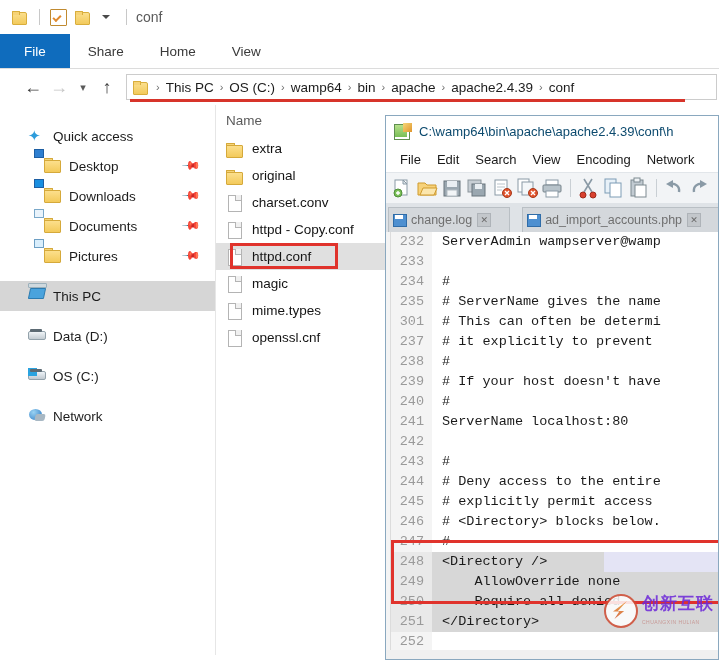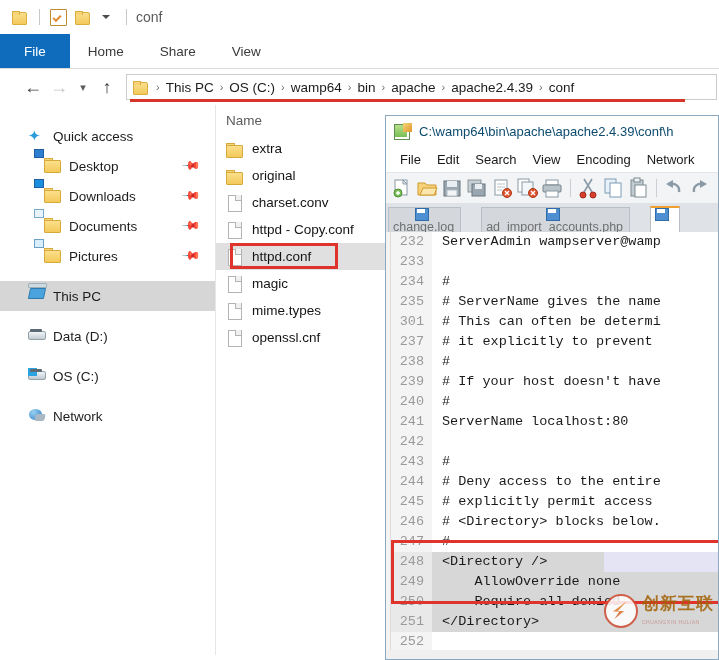--- a/index.html
+++ b/index.html
@@ -99,22 +99,22 @@
   .npp-ico .pad{position:absolute;left:0;top:1px;width:14px;height:14px;background:#ffffff;border:1px solid #5f8f4f;}
   .npp-ico .grn{position:absolute;left:1px;top:2px;width:12px;height:12px;background:linear-gradient(#b7e08b,#79bf56);}
   .npp-ico .pen{position:absolute;right:0;top:0;width:9px;height:9px;background:linear-gradient(135deg,#f6d77a,#e0952c);transform:rotate(0deg);}
   .npp-titletext{font-size:13px;color:#0c4a6e;white-space:nowrap;overflow:hidden;}
   .npp-menu{height:26px;display:flex;align-items:center;background:#ffffff;padding-left:6px;}
   .mitem{padding:0 8px;font-size:13px;color:#1a1a1a;white-space:nowrap;}
   .npp-tb{height:30px;display:flex;align-items:center;background:#f2f4f6;border-top:1px solid #e2e6ea;border-bottom:1px solid #dfe3e7;padding-left:4px;}
   .tbi{width:24px;height:24px;margin-right:1px;position:relative;}
   .tbsep{width:1px;height:18px;background:#c9cfd4;margin:0 5px;}
   .npp-tabs{height:28px;display:flex;align-items:flex-end;background:#dfe3e7;padding-left:2px;}
-  .ntab{height:24px;display:flex;align-items:center;padding:0 6px 0 4px;margin-right:20px;
-        background:#d4d8dc;border:1px solid #b9bfc4;border-bottom:none;font-size:12.5px;color:#6f6f6f;white-space:nowrap;flex-direction:column;}
+  .ntab{height:24px;display:flex;align-items:center;padding:0 18px 0 4px;margin-right:12px;
+        background:#d4d8dc;border:1px solid #b9bfc4;border-bottom:none;font-size:12.5px;color:#6f6f6f;white-space:nowrap;}
   .ntab.active{background:#ffffff;color:#1a1a1a;border-top:2px solid #f0a030;}
   .ntab-ico{width:13px;height:12px;margin-right:5px;position:relative;flex:0 0 auto;}
   .ntab-ico:before{content:"";position:absolute;left:0;top:0;width:12px;height:11px;background:#4d8fd0;border:1px solid #2f6ca8;}
   .ntab-ico:after{content:"";position:absolute;left:2px;top:1px;width:8px;height:4px;background:#ffffff;}
   .ntab-x{margin-left:5px;width:12px;height:12px;background:#c3c7cb;color:#6a6a6a;font-size:9px;
           display:flex;align-items:center;justify-content:center;border:1px solid #aeb3b8;}
   .npp-editor{position:relative;background:#ffffff;height:418px;overflow:hidden;}
   .codeline{display:flex;height:20px;align-items:center;font-family:"Liberation Mono", monospace;font-size:13.5px;}
   .lnum{width:46px;text-align:right;padding-right:8px;color:#9a9a9a;background:#f4f4f4;
         height:20px;line-height:20px;box-sizing:border-box;flex:0 0 auto;}
@@ -123,21 +123,21 @@
   .codeline.hl .lnum{background:#e9e9e9;}
   .codeline.hl1 .ctext{background:linear-gradient(to right,#d7d7d7 0,#d7d7d7 60%,#e4e4f5 60%,#e4e4f5 100%);}
   .fold-gutter{position:absolute;left:0;top:0;width:4px;height:100%;background:#f4f4f4;border-right:1px solid #dcdcdc;}
   .hl-code{position:absolute;left:5px;top:308px;width:329px;height:64px;border:3px solid #e0332c;
      border-right:none;box-sizing:border-box;pointer-events:none;}
   .watermark{position:absolute;right:4px;bottom:22px;display:flex;align-items:center;opacity:.85;}
   .wm-logo{width:30px;height:30px;border-radius:50%;background:#ffffff;border:2px solid #cf4b32;
       position:relative;margin-right:4px;display:flex;align-items:center;justify-content:center;}
   .wm-logo:after{content:"";position:absolute;left:7px;top:5px;width:14px;height:18px;
       background:linear-gradient(#f0a23a,#d6592c);clip-path:polygon(100% 0,35% 55%,80% 55%,10% 100%,45% 58%,0 58%);}
-  .wm-text{color:#a16207;font-size:17px;font-weight:bold;letter-spacing:1px;line-height:1;}
+  .wm-text{color:#6d28d9;font-size:17px;font-weight:bold;letter-spacing:1px;line-height:1;}
   .wm-sub{color:#c58e8a;font-size:5px;letter-spacing:.5px;}
 </style>
 </head>
 <body>
 
 <div id="explorer">
 
   <div class="qat">
     <div class="qat-ico">
         <span class="folder-ico"></span>
@@ -151,22 +151,22 @@
       </div>
     <div class="qat-ico">
         <span class="caret-dn"></span>
       </div>
     <div class="qat-sep"></div>
     <div class="qat-title">conf</div>
   </div>
 
   <div class="ribbon">
     <div class="rtab file">File</div>
+    <div class="rtab">Share</div>
     <div class="rtab">Home</div>
-    <div class="rtab">Share</div>
     <div class="rtab">View</div>
   </div>
 
   <div class="addrrow">
     <div class="navbtn">←</div>
     <div class="navbtn dim">→</div>
     <div class="navbtn sm">▾</div>
     <div class="navbtn">↑</div>
     <div class="addrbox">
       <span class="folder-ico" style="margin-right:6px;"></span>

